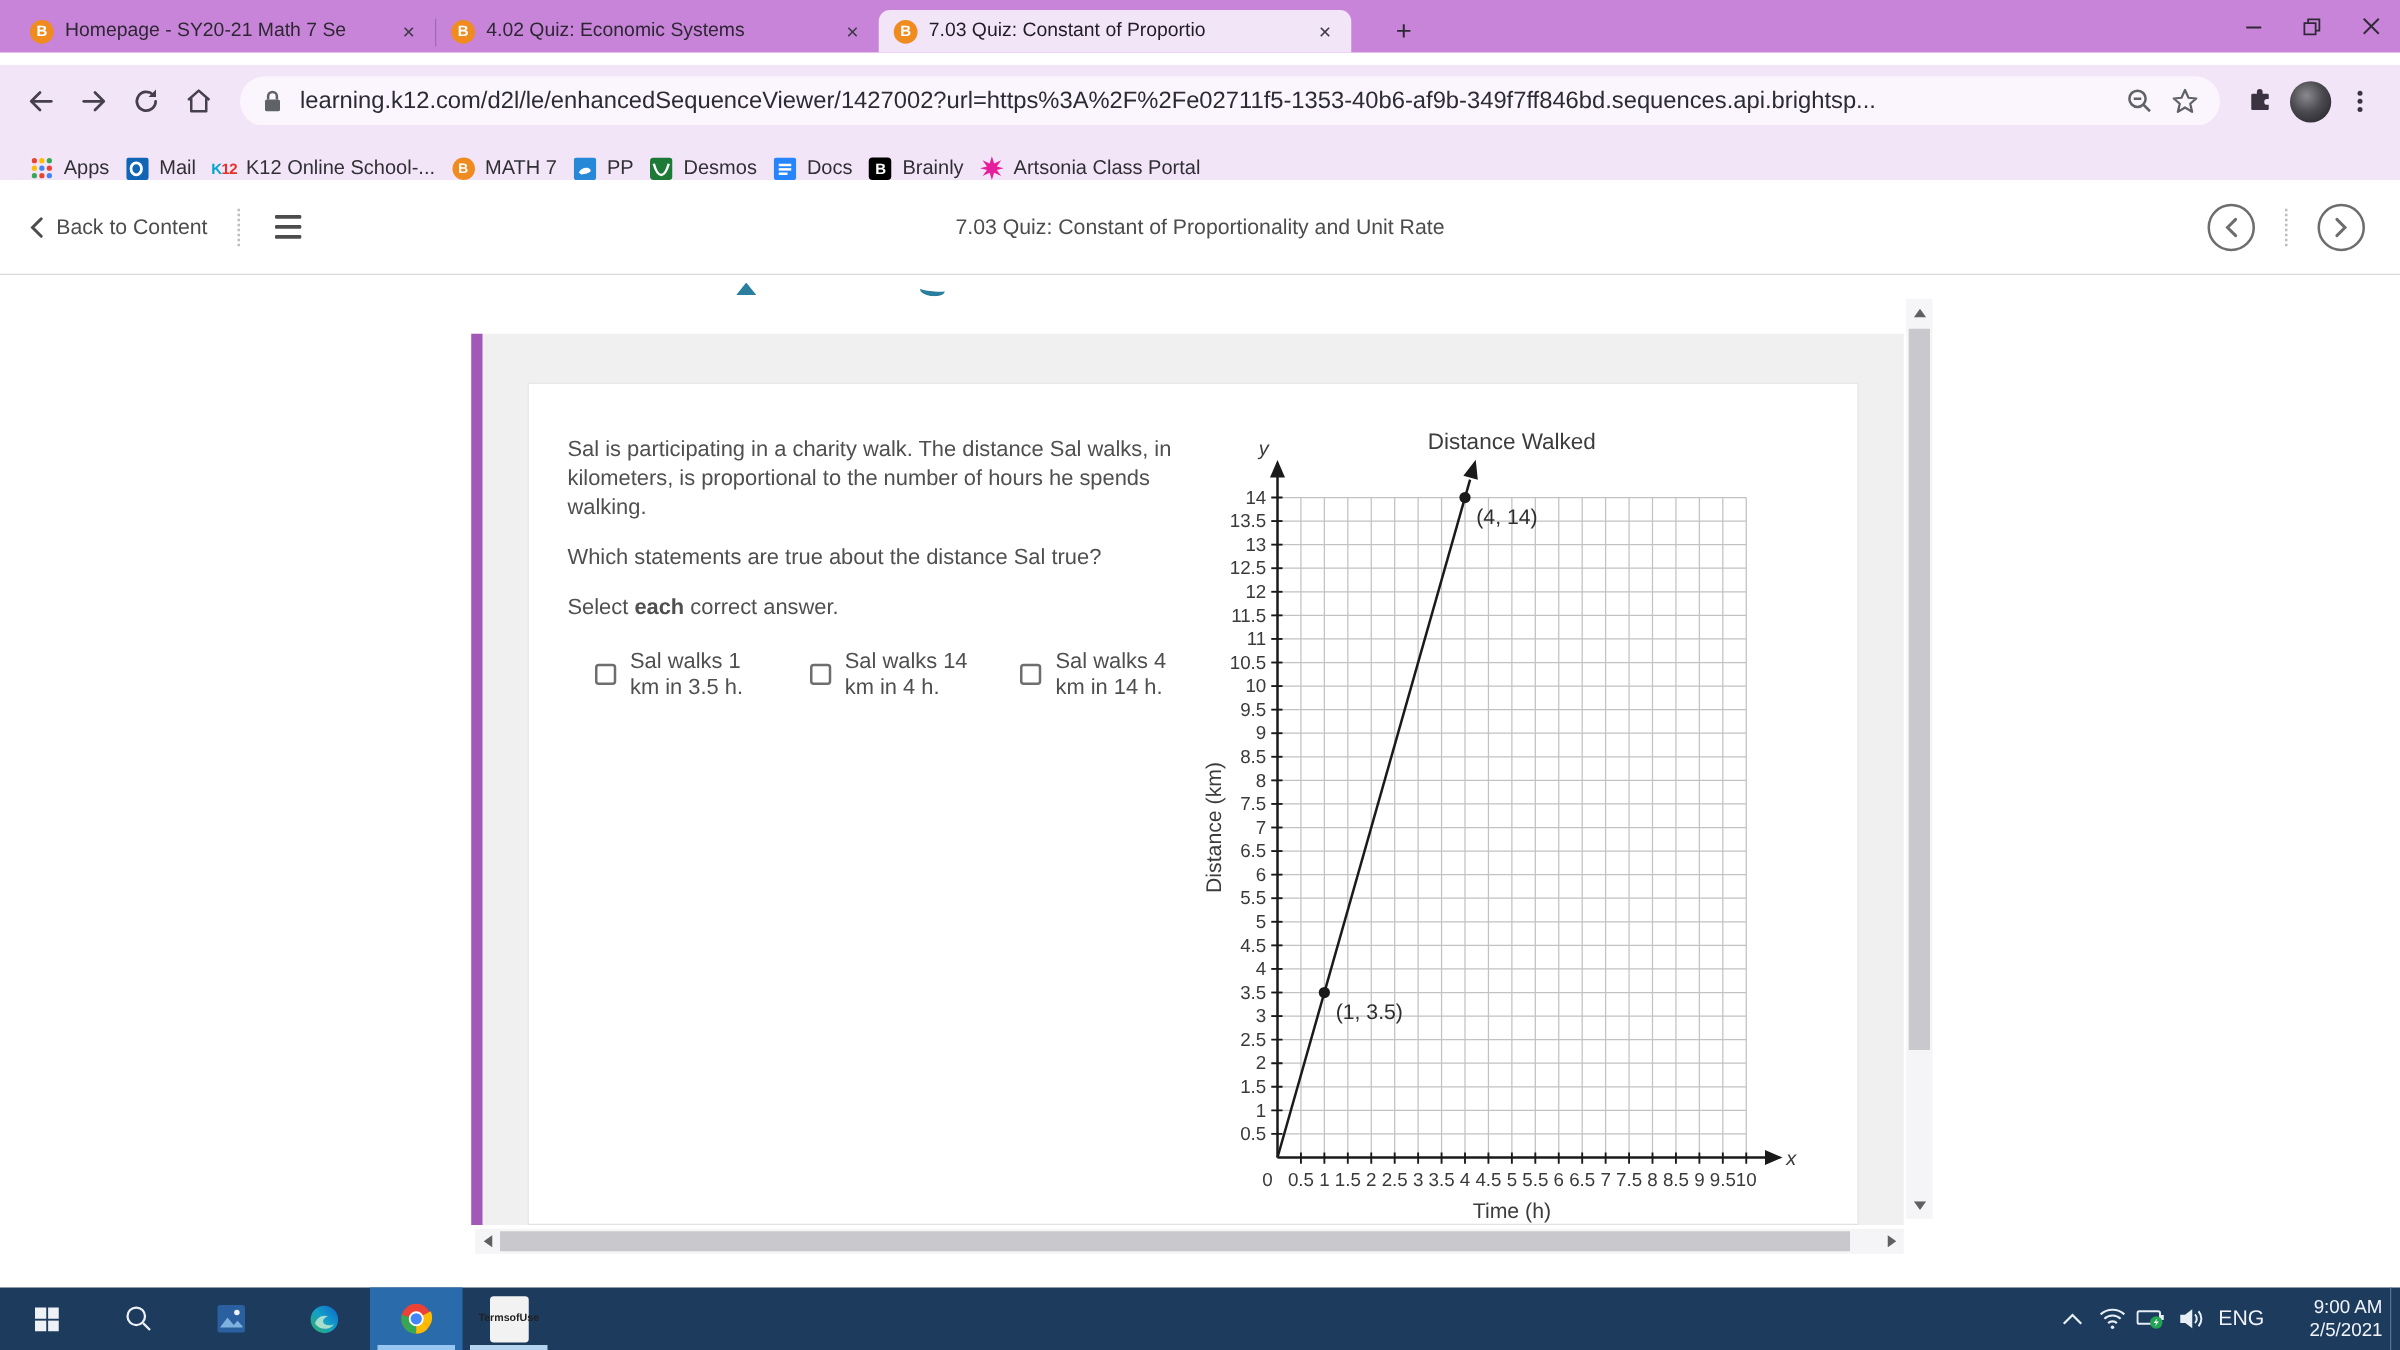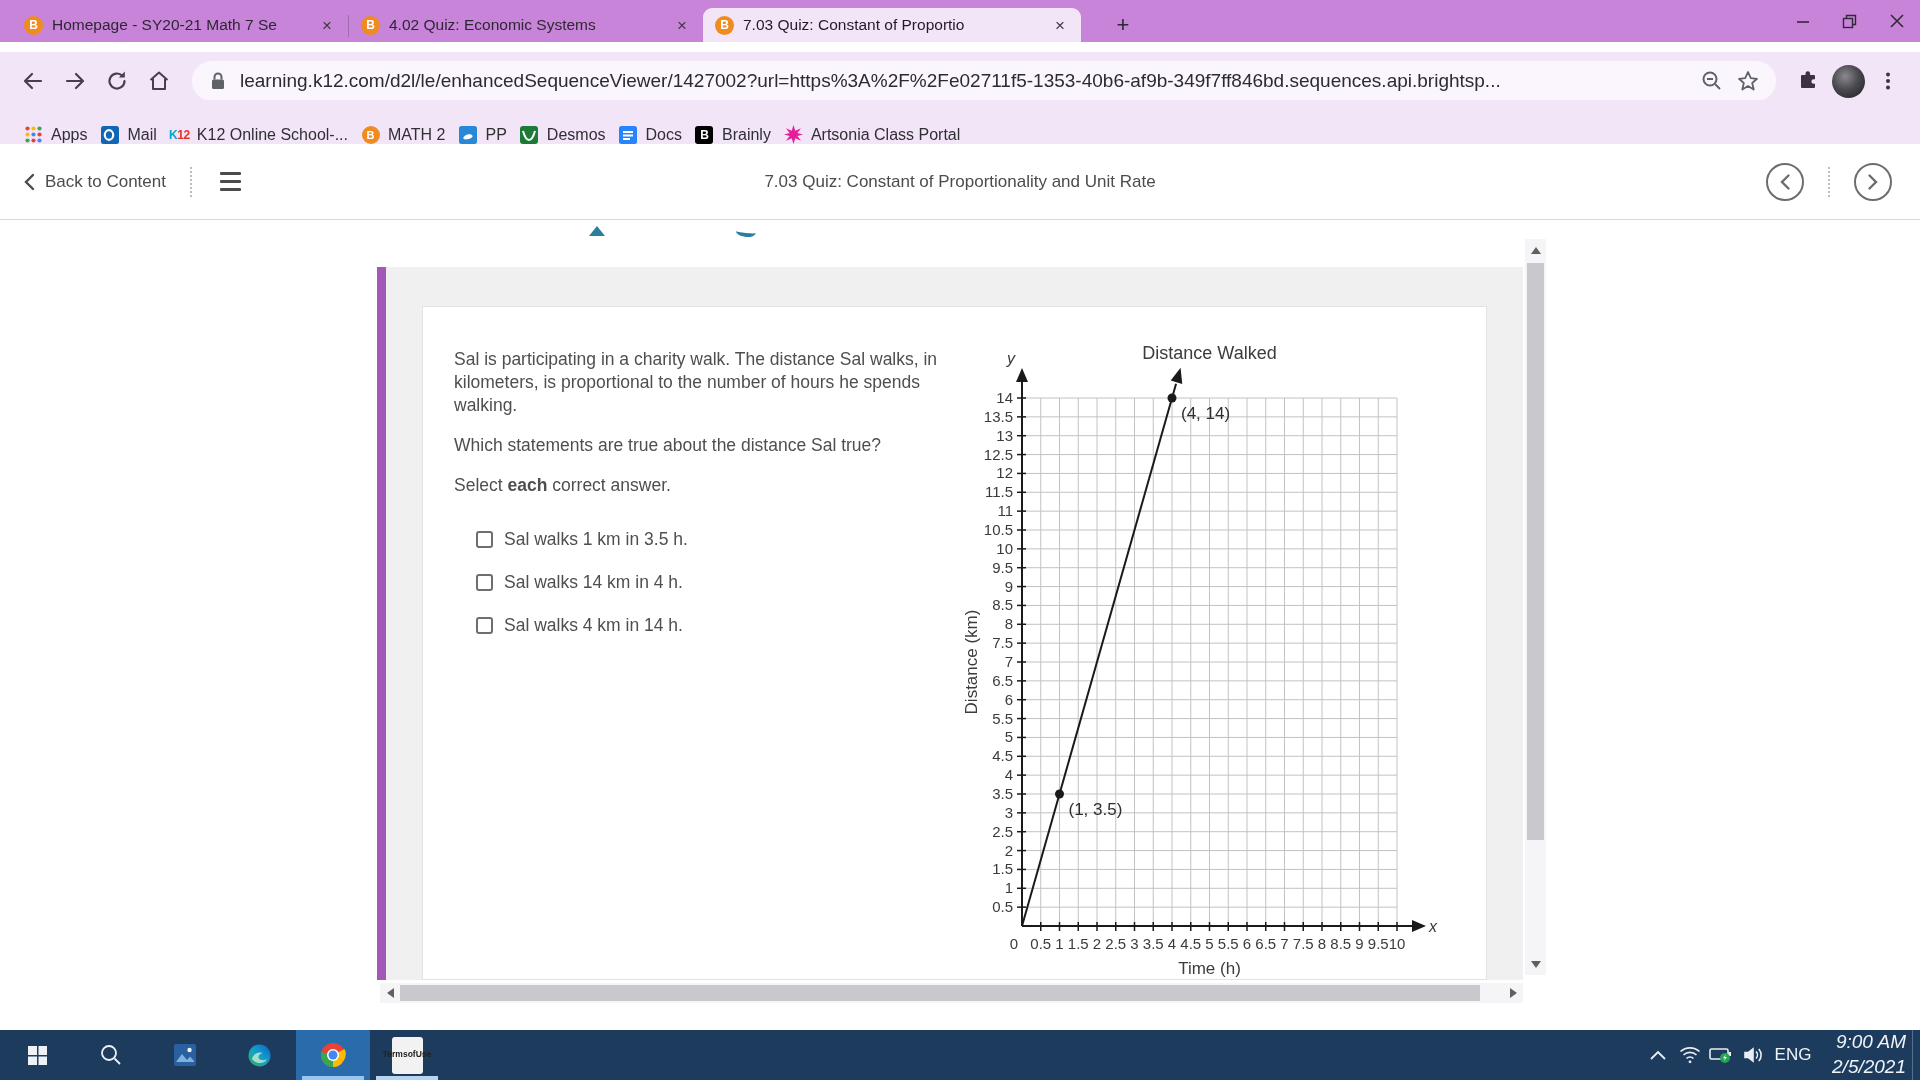--- a/index.html
+++ b/index.html
@@ -61,21 +61,21 @@
   .teal-frag2 { position:absolute; left:736px; top:7px; width:20px; height:10px;
                 border-bottom:4px solid #2a7f9e; border-radius:50%; transform:rotate(6deg); }
 
   #gray-panel { position:absolute; left:377px; top:47px; width:1146px; height:713px; background:#f0f0f1; }
   #purple-bar { position:absolute; left:0; top:0; width:9px; height:713px; background:#a158b6; }
   #card { position:absolute; left:45px; top:39px; width:1065px; height:674px; background:#fff; border:1px solid #e2e2e2; }
 
   #question-col { position:absolute; left:31px; top:41px; width:490px; }
   .qp { font-size:17.5px; line-height:23px; color:#4f4f4f; margin-bottom:17px; }
   .qp b { color:#4f4f4f; }
-  #answer-options { margin-top:30px; display:flex; flex-direction:column; gap:19px; }
+  #answer-options { margin-top:30px; display:flex; flex-direction:row; gap:19px; }
   .opt { display:flex; align-items:center; height:24px; }
   .cb { width:17px; height:17px; border:2px solid #6e6e6e; border-radius:3px; background:#fff; margin-left:22px; flex:none; }
   .opt-label { margin-left:11px; font-size:17.5px; color:#4f4f4f; }
 
   #chart-wrap { position:absolute; left:538px; top:24px; width:500px; height:650px; }
 
   
   #vscroll { position:absolute; left:1525px; top:19px; width:21px; height:736px; background:#f5f5f7; }
   #vthumb { position:absolute; left:2px; top:24px; width:17px; height:577px; background:#c9c9cd; }
   .sarrow { position:absolute; width:21px; height:22px; display:flex; align-items:center; justify-content:center; }
@@ -88,21 +88,21 @@
   .tb-cell { width:74px; height:50px; display:flex; align-items:center; justify-content:center; position:relative; }
   .tb-cell.chrome-active { background:#2a6cab; }
   .tb-underline { position:absolute; left:6px; right:6px; bottom:0; height:4px; background:#98c6f2; }
   .tb-underline.soft { background:#b5d4f0; }
   #terms-icon { width:31px; height:37px; background:#f2f2f2; border-radius:3px; color:#222;
                 font-size:8.5px; font-weight:bold; line-height:1.15; text-align:center;
                 display:flex; flex-direction:row; align-items:center; justify-content:center; }
   #tray { position:absolute; right:14px; top:0; height:50px; display:flex; align-items:center; }
   .tray-icon { width:32px; height:50px; display:flex; align-items:center; justify-content:center; }
   #tray-lang { width:46px; text-align:center; font-size:17px; color:#f0f4f9; }
-  #tray-clock { width:86px; text-align:right; font-size:19px; color:#f0f4f9; line-height:1.3; margin-left:4px;font-style:italic; }
+  #tray-clock { width:86px; text-align:right; font-size:15px; color:#f0f4f9; line-height:1.3; margin-left:4px; }
   #show-desktop { position:absolute; right:0; top:1030px; width:8px; height:50px; border-left:1px solid #53718f; }
 </style>
 </head>
 <body>
 
 <div id="screen">
 
   <div id="titlebar">
     <div id="tab-list">
         <div class="tab" style="width: 336px;">
@@ -230,21 +230,21 @@
       <div class="bm">
         <span class="bicon">
           <span style="font-weight:bold;font-size:12px;letter-spacing:-0.5px"><span style="color:#00a7ce">K</span><span style="color:#e4322b">12</span></span>
         </span>
         <span>K12 Online School-...</span>
       </div>
       <div class="bm">
         <span class="bicon">
           <span style="width:18px;height:18px;border-radius:50%;background:#ef8b1f;color:#fff;font-weight:bold;font-size:11px;display:flex;align-items:center;justify-content:center">B</span>
         </span>
-        <span>MATH 2</span>
+        <span>MATH 7</span>
       </div>
       <div class="bm">
         <span class="bicon">
           <svg width="18" height="18" viewBox="0 0 18 18">
             <rect width="18" height="18" rx="2.5" fill="#2788d8"></rect>
             <path d="M4 12c1.5-3 5-4.5 8-3.5 1.5.5 2 2 1 3l-3 1.5-4 .5z" fill="#fff"></path>
           </svg>
         </span>
         <span>PP</span>
       </div>

